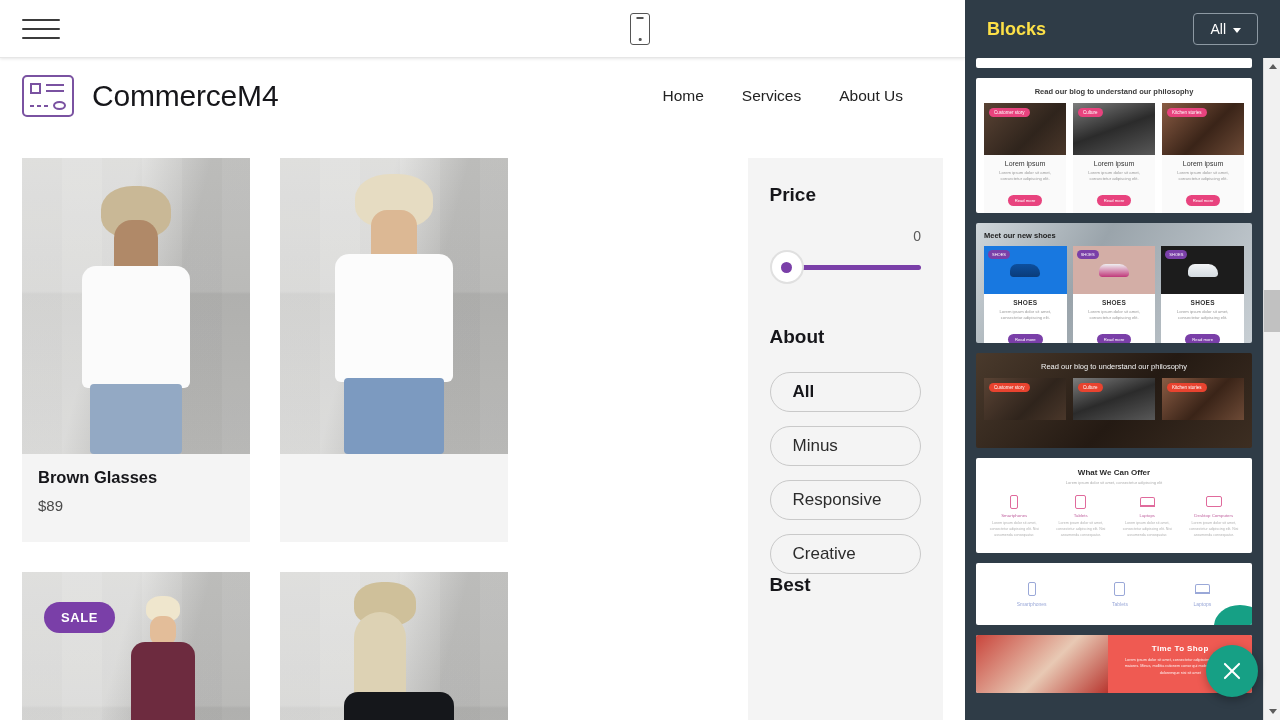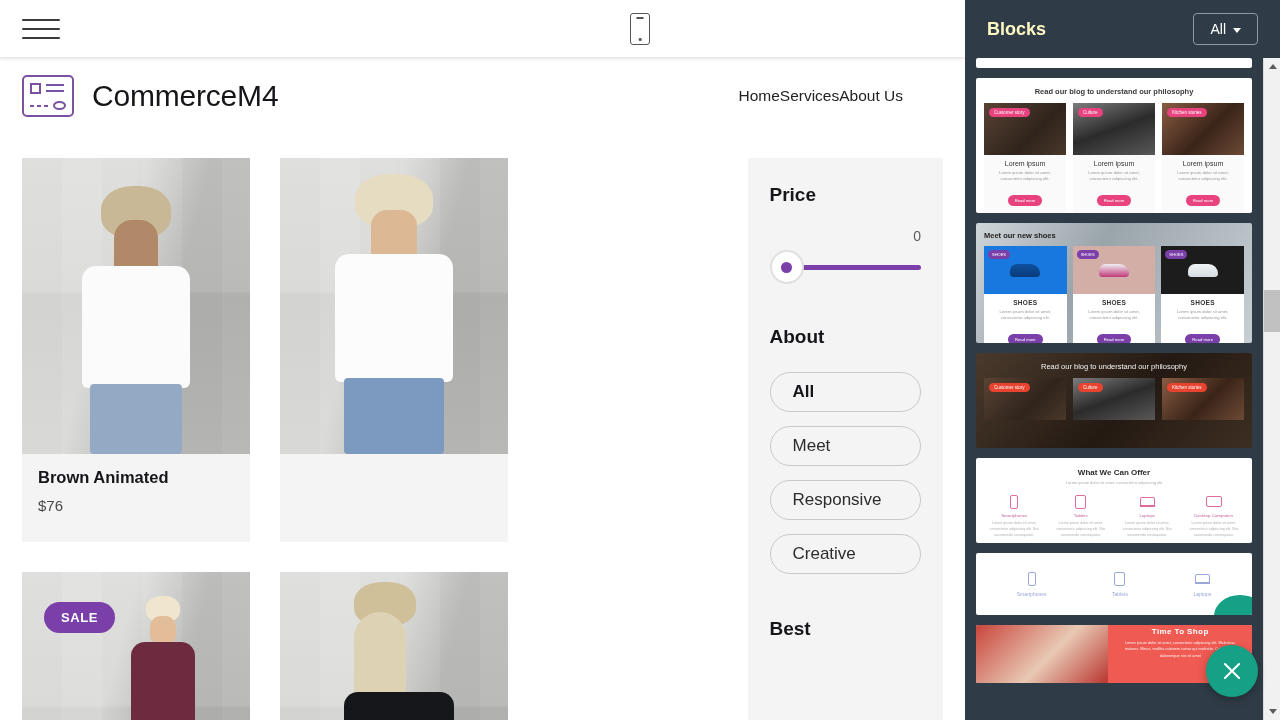--- a/index.html
+++ b/index.html
@@ -45,21 +45,21 @@
   .brand-logo .lg-sq { position: absolute; left: 6px; top: 6px; width: 11px; height: 11px;
     border: 2px solid #7a52a1; }
   .brand-logo .lg-l1 { position: absolute; left: 22px; top: 7px; width: 18px; height: 2.2px; background: #7a52a1; }
   .brand-logo .lg-l2 { position: absolute; left: 22px; top: 13px; width: 18px; height: 2.2px; background: #7a52a1; }
   .brand-logo .lg-dash { position: absolute; left: 6px; bottom: 8px; width: 18px; height: 2.2px;
     background: repeating-linear-gradient(to right,#7a52a1 0 4px,transparent 4px 7px); }
   .brand-logo .lg-inf { position: absolute; right: 6px; bottom: 5px; width: 13px; height: 9px;
     border: 2px solid #7a52a1; border-radius: 50%; }
   .brand-name { font-size: 30px; font-weight: 400; color: #16161a; letter-spacing: -.2px; }
 
-  .site-menu { margin-left: auto; display: flex; align-items: center; 
+  .site-menu { margin-left: auto; display: flex; align-items: center; gap: 38px;
     padding-right: 40px; }
   .site-menu a { font-size: 15.5px; color: #232323; text-decoration: none; }
 
   
   .shop { display: flex; padding: 24px 22px 0 22px; }
   .products { width: 760px; display: flex; flex-wrap: wrap; gap: 30px; }
   .card { width: 228px; background: #f4f4f4; }
   .card-img { width: 228px; height: 296px; position: relative; overflow: hidden; }
   .card-body { padding: 14px 16px 28px 16px; }
   .card-title { font-size: 16.5px; font-weight: 700; color: #16161a; margin-bottom: 10px; }
@@ -87,27 +87,27 @@
   .slider { position: relative; height: 34px; display: flex; align-items: center; }
   .slider-track { position: absolute; left: 22px; right: 0; height: 5px; background: #7a3fa8; border-radius: 3px; }
   .slider-knob { position: relative; width: 34px; height: 34px; border-radius: 50%; background: #fff;
     border: 2px solid #e0e0e0; display: flex; align-items: center; justify-content: center; z-index: 2; }
   .slider-knob i { width: 11px; height: 11px; border-radius: 50%; background: #7a3fa8; display: block; }
   .f-head2 { font-size: 19px; font-weight: 700; color: #16161a; margin-top: 42px; }
   .pill-list { margin-top: 24px; display: flex; flex-direction: column; gap: 14px; }
   .pill { border: 1px solid #c9c9c9; border-radius: 22px; padding: 9px 22px; font-size: 17px;
     color: #2c2c2c; background: transparent; white-space: nowrap; }
   .pill.active { font-weight: 700; color: #16161a; }
-  .f-head3 { font-size: 19px; font-weight: 700; color: #16161a; margin-top: 44px; }
+  .f-head3 { font-size: 19px; font-weight: 700; color: #16161a; }
 
   
   .blocks-panel { position: absolute; top: 0; right: 0; width: 315px; height: 720px;
     background: #2f3c47; z-index: 30; display: flex; flex-direction: column; }
   .bp-head { height: 58px; display: flex; align-items: center; padding: 0 22px; flex: none; }
-  .bp-title { font-size: 18px; font-weight: 700; color: #fef9c3; }
+  .bp-title { font-size: 18px; font-weight: 700; color: #fde047; }
   .bp-filter { margin-left: auto; border: 1px solid #8d99a3; border-radius: 4px; color: #fff;
     background: transparent; font-size: 14px; padding: 7px 16px; cursor: pointer;
     font-family: "Liberation Sans", sans-serif; }
   .bp-filter .caret { display: inline-block; margin-left: 7px; border-left: 4px solid transparent;
     border-right: 4px solid transparent; border-top: 5px solid #fff; vertical-align: middle; }
 
   .bp-scrollwrap { position: relative; flex: 1; overflow: hidden; }
   .bp-list { position: absolute; top: 0; left: 0; right: 17px; bottom: 0;
     padding: 0 11px; display: flex; flex-direction: column; gap: 10px; overflow: hidden; }
   .thumb { background: #fff; border-radius: 2px; overflow: hidden; position: relative; flex: none;
@@ -152,21 +152,21 @@
   .t-shoes .t-btn { background: #7a3fa8; }
 
   
   .t-blogdark { height: 95px; padding: 9px 8px;
     background: linear-gradient(135deg,#4a3a2c 0%,#241a13 55%,#3d2e22 100%); }
   .t-blogdark .tt { font-size: 7.5px; color: #f2f2f2; text-align: center; margin-bottom: 7px; }
   .t-blogdark .t-img { height: 42px; }
   .t-blogdark .tag { background: #e8432f; }
 
   
-  .t-offer { height: 85px; padding: 10px 8px; text-align: center; }
+  .t-offer { height: 95px; padding: 10px 8px; text-align: center; }
   .t-offer .tt { font-size: 8px; color: #2b2b2b; font-weight: 600; }
   .t-offer .sub { font-size: 4px; color: #adadad; margin-top: 3px; }
   .t-offer .cols { display: flex; gap: 6px; margin-top: 9px; }
   .t-offer .c { flex: 1; }
   .ic-dev { height: 15px; display: flex; align-items: center; justify-content: center; }
   .dev { border: 1.2px solid #e06a9c; }
   .dev-phone { width: 8px; height: 14px; border-radius: 2px; }
   .dev-tablet { width: 11px; height: 14px; border-radius: 2px; }
   .dev-laptop { width: 15px; height: 10px; border-radius: 2px 2px 0 0; border-bottom-width: 2.4px; }
   .dev-desktop { width: 16px; height: 11px; border-radius: 2px; }
@@ -178,21 +178,21 @@
     justify-content: space-around; position: relative; overflow: hidden; }
   .t-icons .c { text-align: center; }
   .t-icons .dev { border-color: #9aa8d8; }
   .t-icons .nm { font-size: 5px; color: #9aa8d8; margin-top: 5px; }
   .t-icons .blob { position: absolute; right: -14px; bottom: -22px; width: 52px; height: 42px;
     border-radius: 50%; background: #16a085; }
 
   
   .t-shop { height: 58px; display: flex; position: relative; overflow: hidden; }
   .t-shop .left { width: 48%; background: linear-gradient(135deg,#c9453c 0%,#e8c9b4 55%,#b8362f 100%); }
-  .t-shop .right { flex: 1; background: #ef5a52; color: #fff; padding: 2px 10px; text-align: center; }
+  .t-shop .right { flex: 1; background: #ef5a52; color: #fff; padding: 9px 10px; text-align: center; }
   .t-shop .h { font-size: 8px; font-weight: 600; letter-spacing: .4px; }
   .t-shop .p { font-size: 3.8px; line-height: 1.7; margin-top: 4px; opacity: .9; }
 
   
   .bp-scrollbar { position: absolute; top: 0; right: 0; width: 17px; height: 100%;
     background: #f1f1f1; border-left: 1px solid #dcdcdc; }
   .sb-arrow { width: 17px; height: 17px; display: flex; align-items: center; justify-content: center;
     background: #f1f1f1; cursor: pointer; }
   .sb-arrow i { width: 0; height: 0; border-left: 4px solid transparent; border-right: 4px solid transparent; }
   .sb-up i { border-bottom: 5px solid #5c5c5c; }
@@ -251,23 +251,23 @@
 
         <div class="card">
           <div class="card-img">
             <div class="ph ph-wall"></div>
             <div class="figure f-hair" style="top:28px;width:70px;height:52px;background:#c9b896;"></div>
             <div class="figure" style="top:62px;width:44px;height:58px;background:#b08968;border-radius:18px 18px 8px 8px;"></div>
             <div class="figure f-top" style="top:108px;width:108px;height:122px;background:#fbfbfb;"></div>
             <div class="figure f-bottom" style="top:226px;width:92px;height:70px;background:#93a9c4;"></div>
           </div>
           <div class="card-body">
-            <div class="card-title">Brown Animated</div>
+            <div class="card-title">Brown Glasses</div>
             <div class="card-price">
-              <span>$76</span>
+              <span>$89</span>
             </div>
           </div>
         </div>
 
         <div class="card">
           <div class="card-img">
             <div class="ph ph-wall"></div>
             <div class="figure f-hair" style="top:16px;width:78px;height:54px;background:#e6dcc2;"></div>
             <div class="figure" style="top:52px;width:46px;height:56px;background:#dcb894;border-radius:16px 16px 10px 10px;"></div>
             <div class="figure f-top" style="top:96px;width:118px;height:128px;background:#fcfcfc;"></div>
@@ -303,21 +303,21 @@
         <div class="f-range-label">0</div>
         <div class="slider">
           <div class="slider-knob">
               <i></i>
             </div>
           <div class="slider-track"></div>
         </div>
         <div class="f-head2">About</div>
         <div class="pill-list">
           <div class="pill active">All</div>
-          <div class="pill">Meet</div>
+          <div class="pill">Minus</div>
           <div class="pill">Responsive</div>
           <div class="pill">Creative</div>
         </div>
         <div class="f-head3">Best</div>
       </aside>
 
     </div>
   </div>
 
   <div class="blocks-panel">

